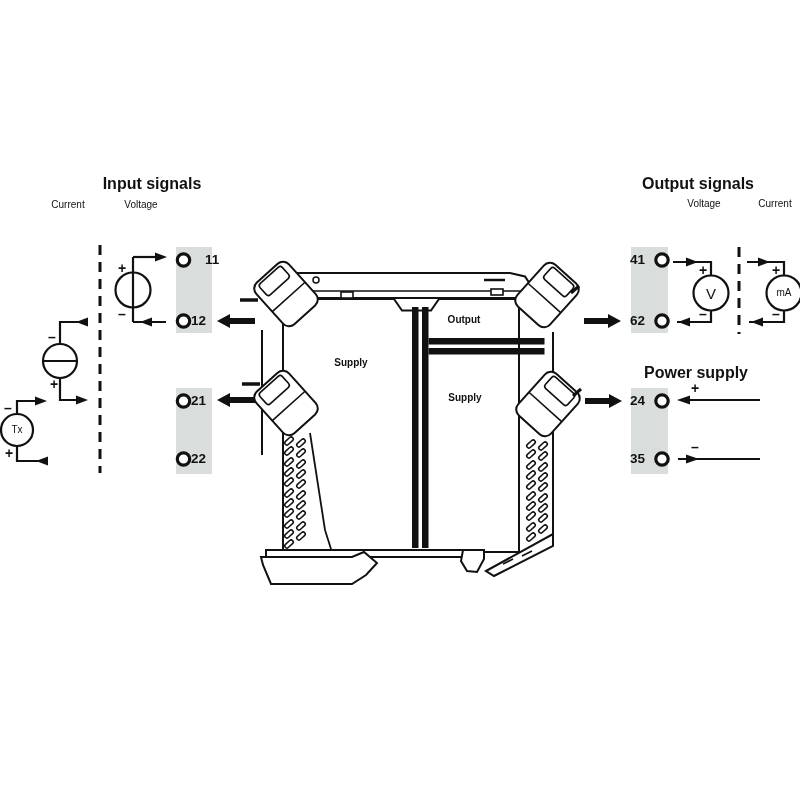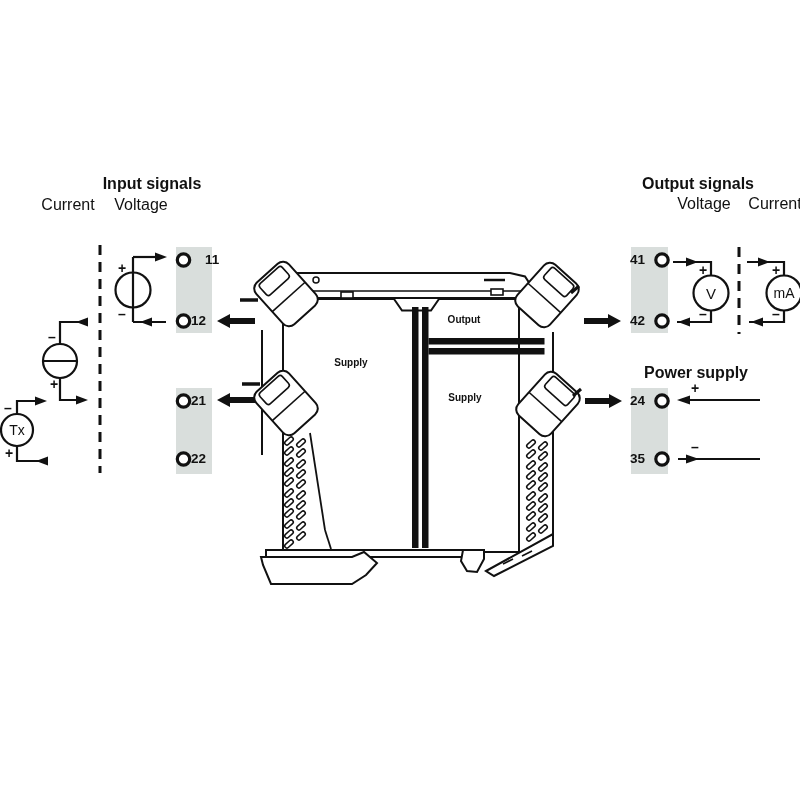--- a/index.html
+++ b/index.html
@@ -4,26 +4,26 @@
 <style>
   html,body{margin:0;padding:0;background:#fff;}
   body{width:800px;height:800px;position:relative;overflow:hidden;
        font-family:"Liberation Sans","DejaVu Sans",sans-serif;color:#111;}
   #stage{position:absolute;left:0;top:0;width:696px;height:800px;}
   svg{position:absolute;left:0;top:0;}
   .t{position:absolute;white-space:nowrap;line-height:1;}
   .ctr{transform:translate(-50%,-50%);}
   .vctr{transform:translateY(-50%);}
   .hdr{font-weight:bold;font-size:16px;}
-  .col{font-size:16px;}
+  .col{font-size:10px;}
   .dev{font-weight:bold;font-size:10px;}
   .num{font-weight:bold;font-size:13.5px;}
   .num-r{width:26px;text-align:left;}
   .sign{font-weight:bold;font-size:14px;}
-  .meter{font-size:14px;}
+  .meter{font-size:10px;}
 </style>
 </head>
 <body>
 
 <div id="stage">
 
 <svg width="800" height="800" viewBox="0 0 800 800">
   <defs>
     <g id="slot">
       <rect x="-5" y="-2.1" width="10" height="4.2" rx="2.1" fill="#fff" stroke="#111" stroke-width="1.5" transform="rotate(-42)"></rect>
@@ -209,21 +209,21 @@
 
 <div class="t ctr dev" style="left:351px;top:363px;">Supply</div>
 <div class="t ctr dev" style="left:464px;top:320px;">Output</div>
 <div class="t ctr dev" style="left:465px;top:398px;">Supply</div>
 
 <div class="t vctr num" style="left:191px;top:260px;padding-left:14px;">11</div>
 <div class="t vctr num" style="left:191px;top:321px;">12</div>
 <div class="t vctr num" style="left:191px;top:401px;">21</div>
 <div class="t vctr num" style="left:191px;top:459px;">22</div>
 <div class="t vctr num num-r" style="left:630px;top:260px;">41</div>
-<div class="t vctr num num-r" style="left:630px;top:321px;">42</div>
+<div class="t vctr num num-r" style="left:630px;top:321px;">62</div>
 <div class="t vctr num num-r" style="left:630px;top:401px;">24</div>
 <div class="t vctr num num-r" style="left:630px;top:459px;">35</div>
 
 <div class="t ctr meter" style="left:711px;top:293px;font-size:15px;">V</div>
 <div class="t ctr meter" style="left:784px;top:293px;">mA</div>
 <div class="t ctr meter" style="left:17px;top:430px;">Tx</div>
 
 <div class="t ctr sign" style="left:122px;top:268px;">+</div>
 <div class="t ctr sign" style="left:122px;top:314px;">–</div>
 <div class="t ctr sign" style="left:52px;top:337px;">–</div>

